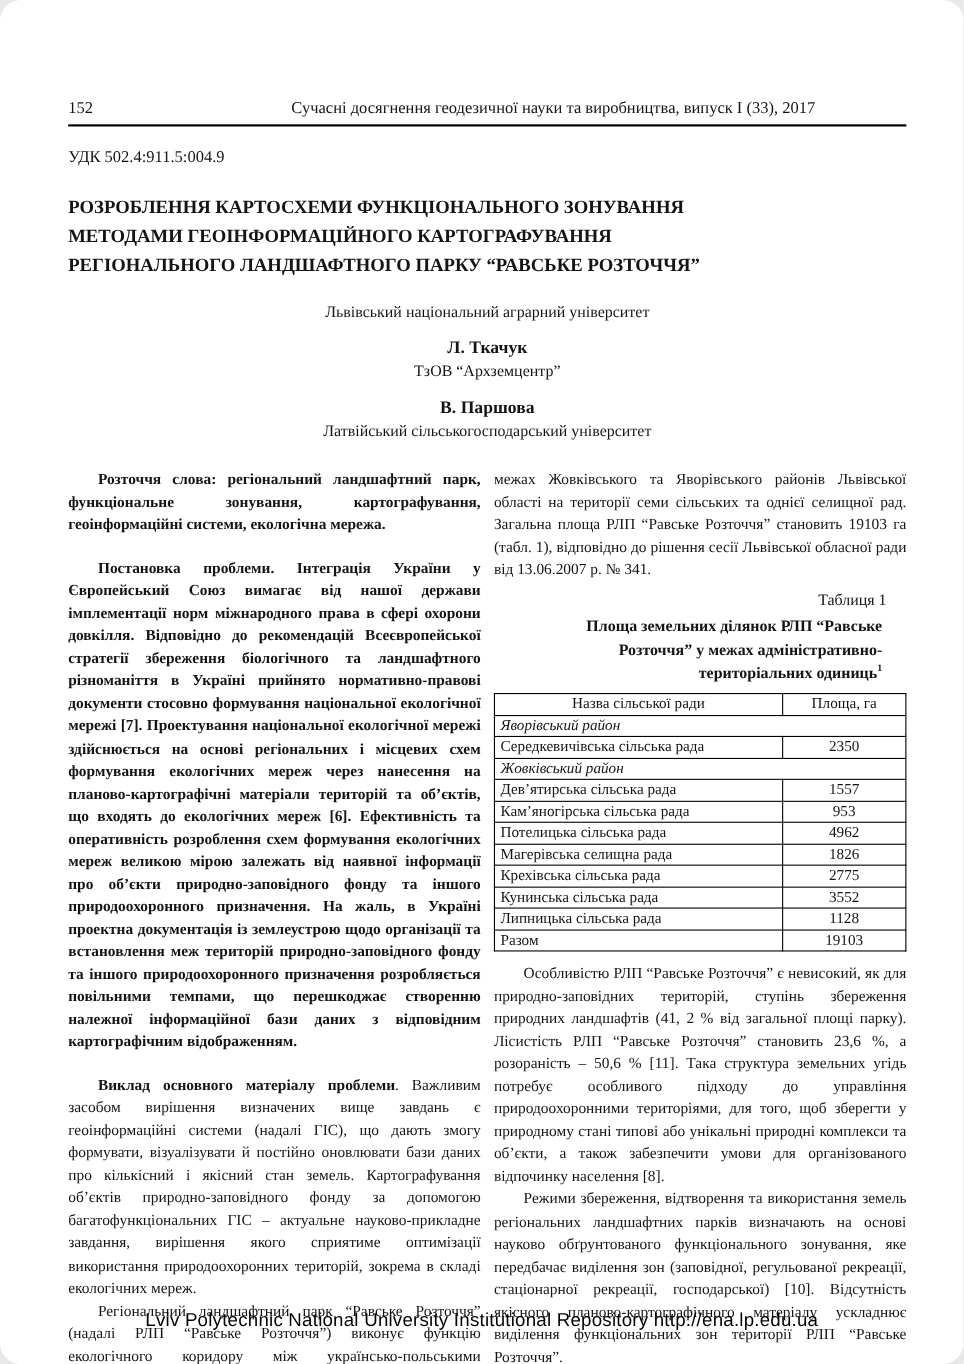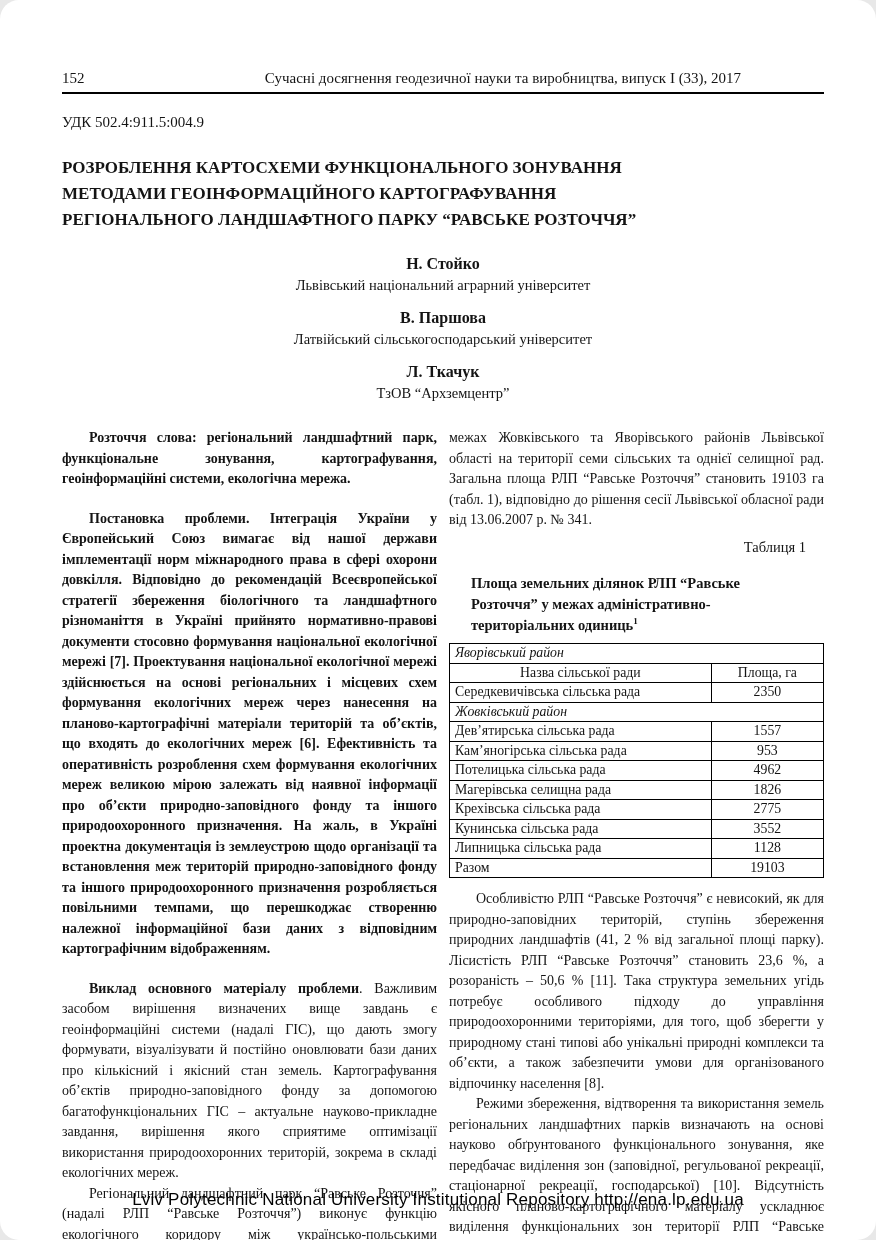--- a/index.html
+++ b/index.html
@@ -16,21 +16,21 @@
   }
   .content { padding:0 52px 0 62px; }
 
   
   .running-head {
     display:flex; align-items:baseline;
     margin-top:70px;
     font-size:15px;
   }
   .rh-num { flex:0 0 120px; }
-  .rh-title { flex:1; text-align:center; }
+  .rh-title { flex:1; text-align:center;margin-top:21px; }
   .head-rule { border-top:2.5px solid #000; margin-top:5px; }
 
   .udc { margin-top:20px; font-size:15px; }
 
   .paper-title {
     margin-top:24px;
     font-weight:bold;
     font-size:17px;
     line-height:26px;
   }
@@ -54,22 +54,22 @@
   .gap-after { margin-bottom:19px; }
 
   
   .table-caption {
     text-align:right;
     padding-right:18px;
     margin-top:6px;
     font-size:14.5px;
   }
   .table-title {
-    margin-top:16px;
-    text-align:left;
+    margin-top:4px;
+    text-align:right;
     font-weight:bold;
     font-size:14.5px;
     line-height:21px;
     padding:0 22px;
   }
   table.area-table {
     width:100%;
     border-collapse:collapse;
     margin-top:7px;
     font-size:13.8px;
@@ -111,30 +111,29 @@
     <div class="udc">УДК 502.4:911.5:004.9</div>
 
     <h1 class="paper-title">
       <div>РОЗРОБЛЕННЯ КАРТОСХЕМИ ФУНКЦІОНАЛЬНОГО ЗОНУВАННЯ</div>
       <div>МЕТОДАМИ ГЕОІНФОРМАЦІЙНОГО КАРТОГРАФУВАННЯ</div>
       <div>РЕГІОНАЛЬНОГО ЛАНДШАФТНОГО ПАРКУ “РАВСЬКЕ РОЗТОЧЧЯ”</div>
     </h1>
 
     <div class="authors">
       <div class="author-block">
-        <div class="author-name">Н. Стойко</div>
         <div class="author-affil">Львівський національний аграрний університет</div>
+      </div>
+      <div class="author-block">
+        <div class="author-name">Л. Ткачук</div>
+        <div class="author-affil">ТзОВ “Архземцентр”</div>
       </div>
       <div class="author-block">
         <div class="author-name">В. Паршова</div>
         <div class="author-affil">Латвійський сільськогосподарський університет</div>
-      </div>
-      <div class="author-block">
-        <div class="author-name">Л. Ткачук</div>
-        <div class="author-affil">ТзОВ “Архземцентр”</div>
       </div>
     </div>
 
     <div class="columns">
 
       <div class="col">
         <p class="indent bold-para gap-after"><b>Розточчя слова:</b><span> регіональний ландшафтний парк, функціональне зонування, картографування, геоінформаційні системи, екологічна мережа.</span></p>
         <p class="indent bold-para gap-after"><b>Постановка проблеми.</b><span> Інтеграція України у Європейський Союз вимагає від нашої держави імплементації норм міжнародного права в сфері охорони довкілля. Відповідно до рекомендацій Всеєвропейської стратегії збереження біологічного та ландшафтного різноманіття в Україні прийнято нормативно-правові документи стосовно формування національної екологічної мережі [7]. Проектування національної екологічної мережі здійснюється на основі регіональних і місцевих схем формування екологічних мереж через нанесення на планово-картографічні матеріали територій та об’єктів, що входять до екологічних мереж [6]. Ефективність та оперативність розроблення схем формування еколо­гічних мереж великою мірою залежать від наявної інформації про об’єкти природно-заповідного фонду та іншого природоохоронного призначення. На жаль, в Україні проектна документація із землеустрою щодо організації та встановлення меж територій природно-заповідного фонду та іншого природоохоронного призначення розробляється повільними темпами, що перешкоджає створенню належної інформаційної бази даних з відповідним картографічним відображенням.</span></p>
         <p class="indent"><b>Виклад основного матеріалу проблеми</b><span>. Важливим засобом вирішення визначених вище завдань є геоінформаційні системи (надалі ГІС), що дають змогу формувати, візуалізувати й постійно оновлювати бази даних про кількісний і якісний стан земель. Картографування об’єктів природно-заповідного фонду за допомогою багатофункціональних ГІС – актуальне науково-прикладне завдання, вирішення якого сприятиме оптимізації використання природоохоронних територій, зокрема в складі екологічних мереж.</span></p>
         <p class="indent">Регіональний ландшафтний парк “Равське Розточчя” (надалі РЛП “Равське Розточчя”) виконує функцію екологічного коридору між українсько-польськими природоохоронними територіями, забезпечуючи їх просторову та функціональну цілісність [9]. Він розташований на північно-східному макросхилі Українського Розточчя у</p>
@@ -143,27 +142,27 @@
       <div class="col">
         <p>межах Жовківського та Яворівського районів Львівської області на території семи сільських та однієї селищної рад. Загальна площа РЛП “Равське Розточчя” становить 19103 га (табл. 1), відповідно до рішення сесії Львівської обласної ради від 13.06.2007 р. № 341.</p>
 
         <div class="table-caption">Таблиця 1</div>
 
         <div class="table-title"><span>Площа земельних ділянок РЛП “Равське Розточчя” у межах адміністративно-територіальних одиниць</span><sup>1</sup></div>
 
         <table class="area-table">
           <tbody>
             <tr>
-              <td class="district-cell" colspan="2">Яворівський район</td>
-            </tr>
-            <tr>
               <td class="th-cell">Назва сільської ради</td>
               <td class="th-cell num-cell">Площа, га</td>
             </tr>
             <tr>
+              <td class="district-cell" colspan="2">Яворівський район</td>
+            </tr>
+            <tr>
               <td>Середкевичівська сільська рада</td>
               <td class="num-cell">2350</td>
             </tr>
             <tr>
               <td class="district-cell" colspan="2">Жовківський район</td>
             </tr>
             <tr>
               <td>Дев’ятирська сільська рада</td>
               <td class="num-cell">1557</td>
             </tr>

